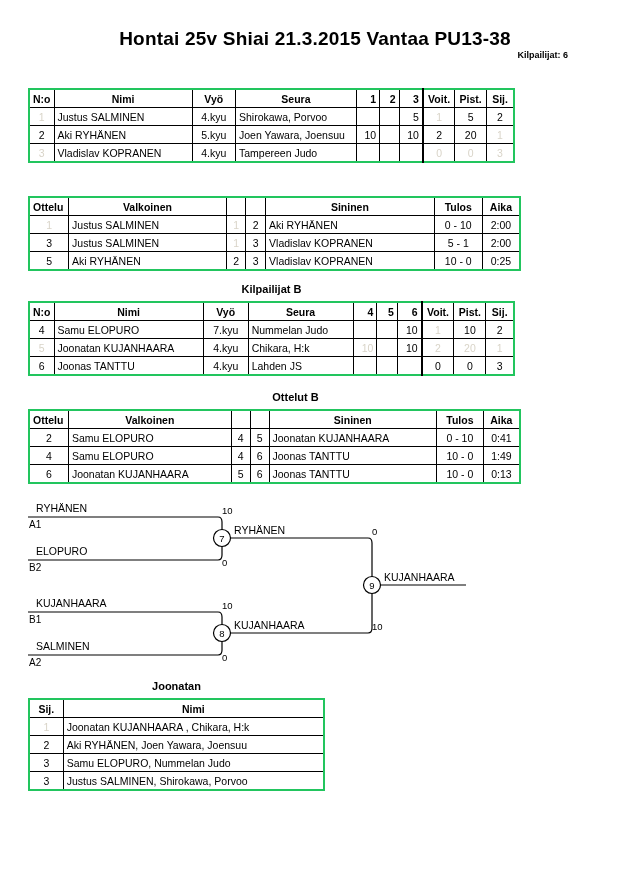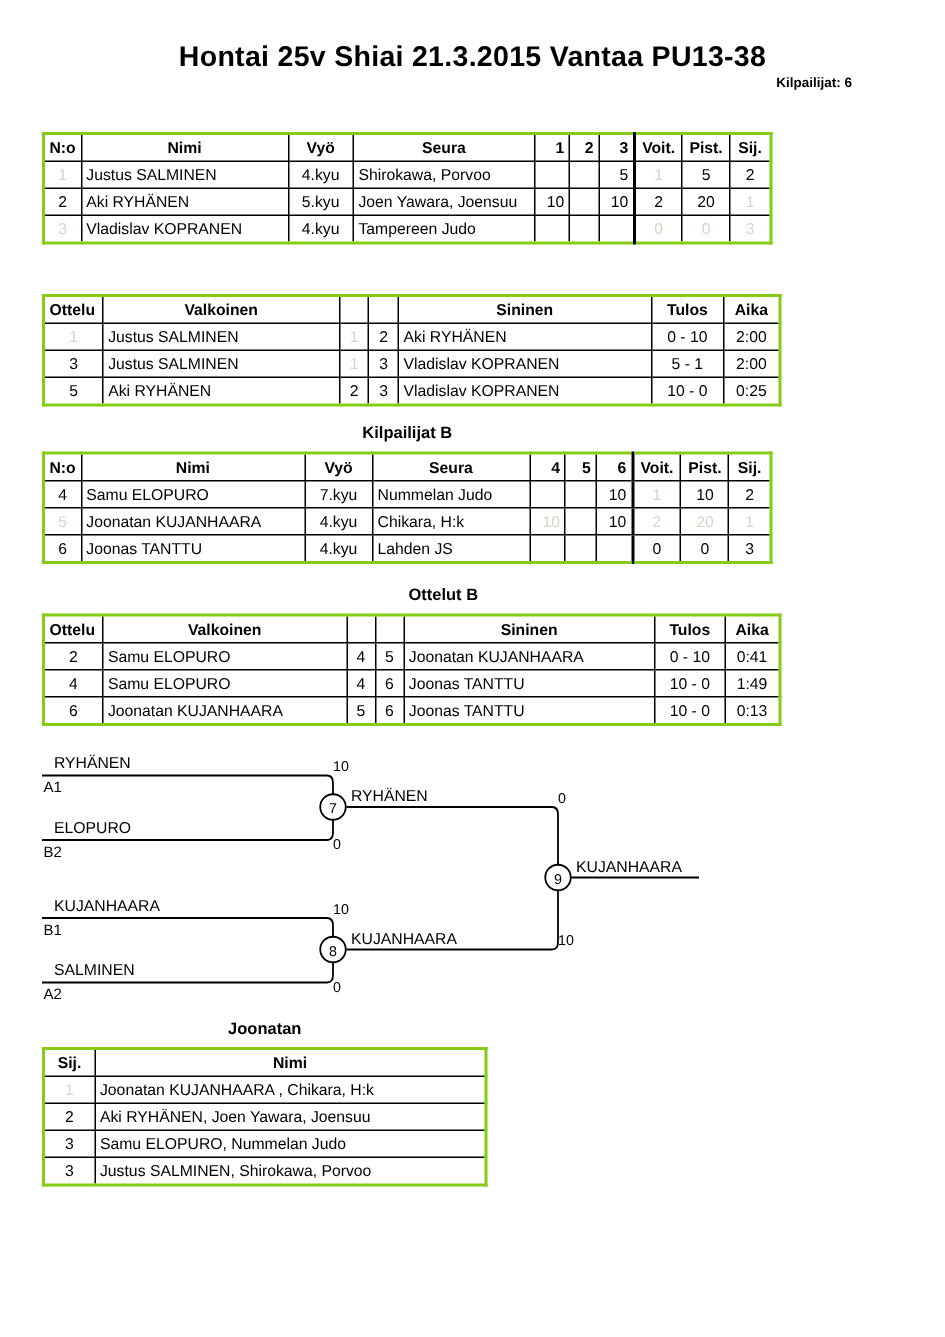--- a/index.html
+++ b/index.html
@@ -24,21 +24,21 @@
   .caption{
     position:absolute;font-size:11px;font-weight:bold;text-align:center;
   }
 
   
   table{
     position:absolute;border-collapse:collapse;
     font-size:10.5px;background:#fff;
   }
   table, table td, table th{border:1px solid #000;}
-  table{border:2px solid #84cc16;}
+  table{border:2px solid #22c55e;}
   th,td{padding:1px 3px;height:15px;line-height:14px;white-space:nowrap;
         font-weight:normal;vertical-align:middle;}
   th{font-weight:bold;text-align:center;}
   .c{text-align:center;}
   .l{text-align:left;}
   .r{text-align:right;}
   .faint{color:#d9d4c8;}
   .thick-r{border-right:2px solid #000 !important;}
 
   

